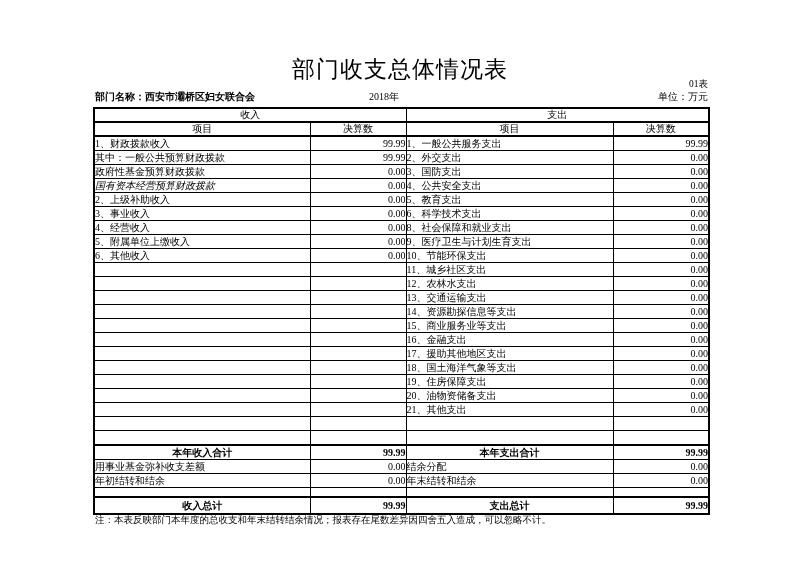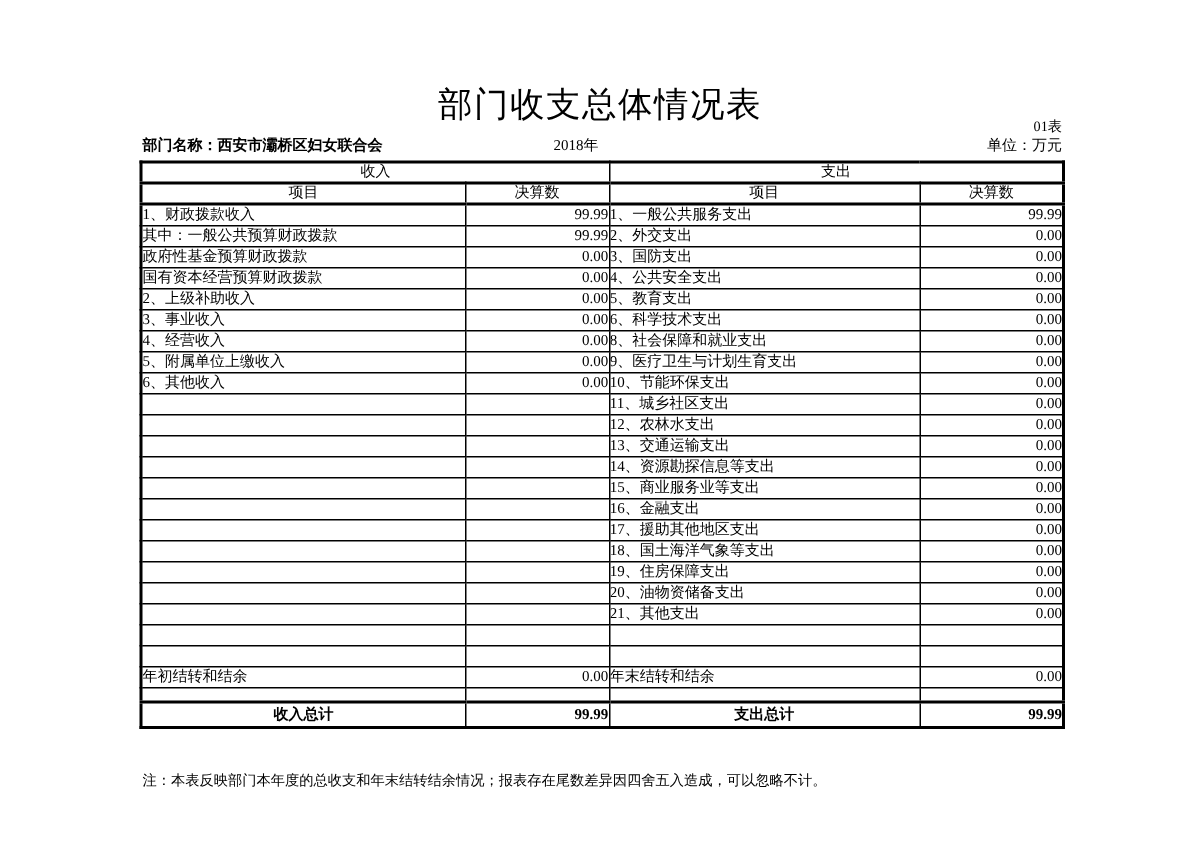--- a/index.html
+++ b/index.html
@@ -25,21 +25,21 @@
                     padding:0; overflow:hidden; white-space:nowrap; }
 
   tr.h td { border-bottom:2px solid #000; text-align:center; height:12px; line-height:12px; }
   td.sec { border-left:2px solid #000; }
 
   td.item { text-align:left; }
   td.val  { text-align:right; padding-right:3px; }
 
   .ind0 { padding-left:8px; }
   .ind1 { padding-left:22px; }
-  .ind2 { padding-left:40px; }
+  .ind2 { padding-left:40px;font-style:italic; }
   .ind3 { padding-left:50px; }
 
   tr.thick-top td { border-top:2px solid #000; }
   tr.bold-row td { font-weight:bold; }
   tr.bold-row td.item { text-align:center; padding-left:0; }
   tr.spacer-row td { height:8px; line-height:8px; }
   tr.grand td { height:15px; line-height:15px; }
 
   .footnote { position:absolute; top:486px; left:95px; width:640px; font-size:9.5px; }
 </style>
@@ -201,20 +201,32 @@
           <td class="val"></td>
           <td class="item sec ind0"></td>
           <td class="val"></td>
         </tr>
         <tr class="body-row">
           <td class="item ind0"></td>
           <td class="val"></td>
           <td class="item sec ind0"></td>
           <td class="val"></td>
         </tr>
+        <tr class="summary thick-top bold-row">
+          <td class="item">本年收入合计</td>
+          <td class="val">99.99</td>
+          <td class="item sec">本年支出合计</td>
+          <td class="val">99.99</td>
+        </tr>
+        <tr class="summary">
+          <td class="item ind1">用事业基金弥补收支差额</td>
+          <td class="val">0.00</td>
+          <td class="item sec ind1">结余分配</td>
+          <td class="val">0.00</td>
+        </tr>
         <tr class="summary">
           <td class="item ind1">年初结转和结余</td>
           <td class="val">0.00</td>
           <td class="item sec ind1">年末结转和结余</td>
           <td class="val">0.00</td>
         </tr>
         <tr class="spacer-row">
           <td class="item"></td>
           <td class="val"></td>
           <td class="item sec"></td>

